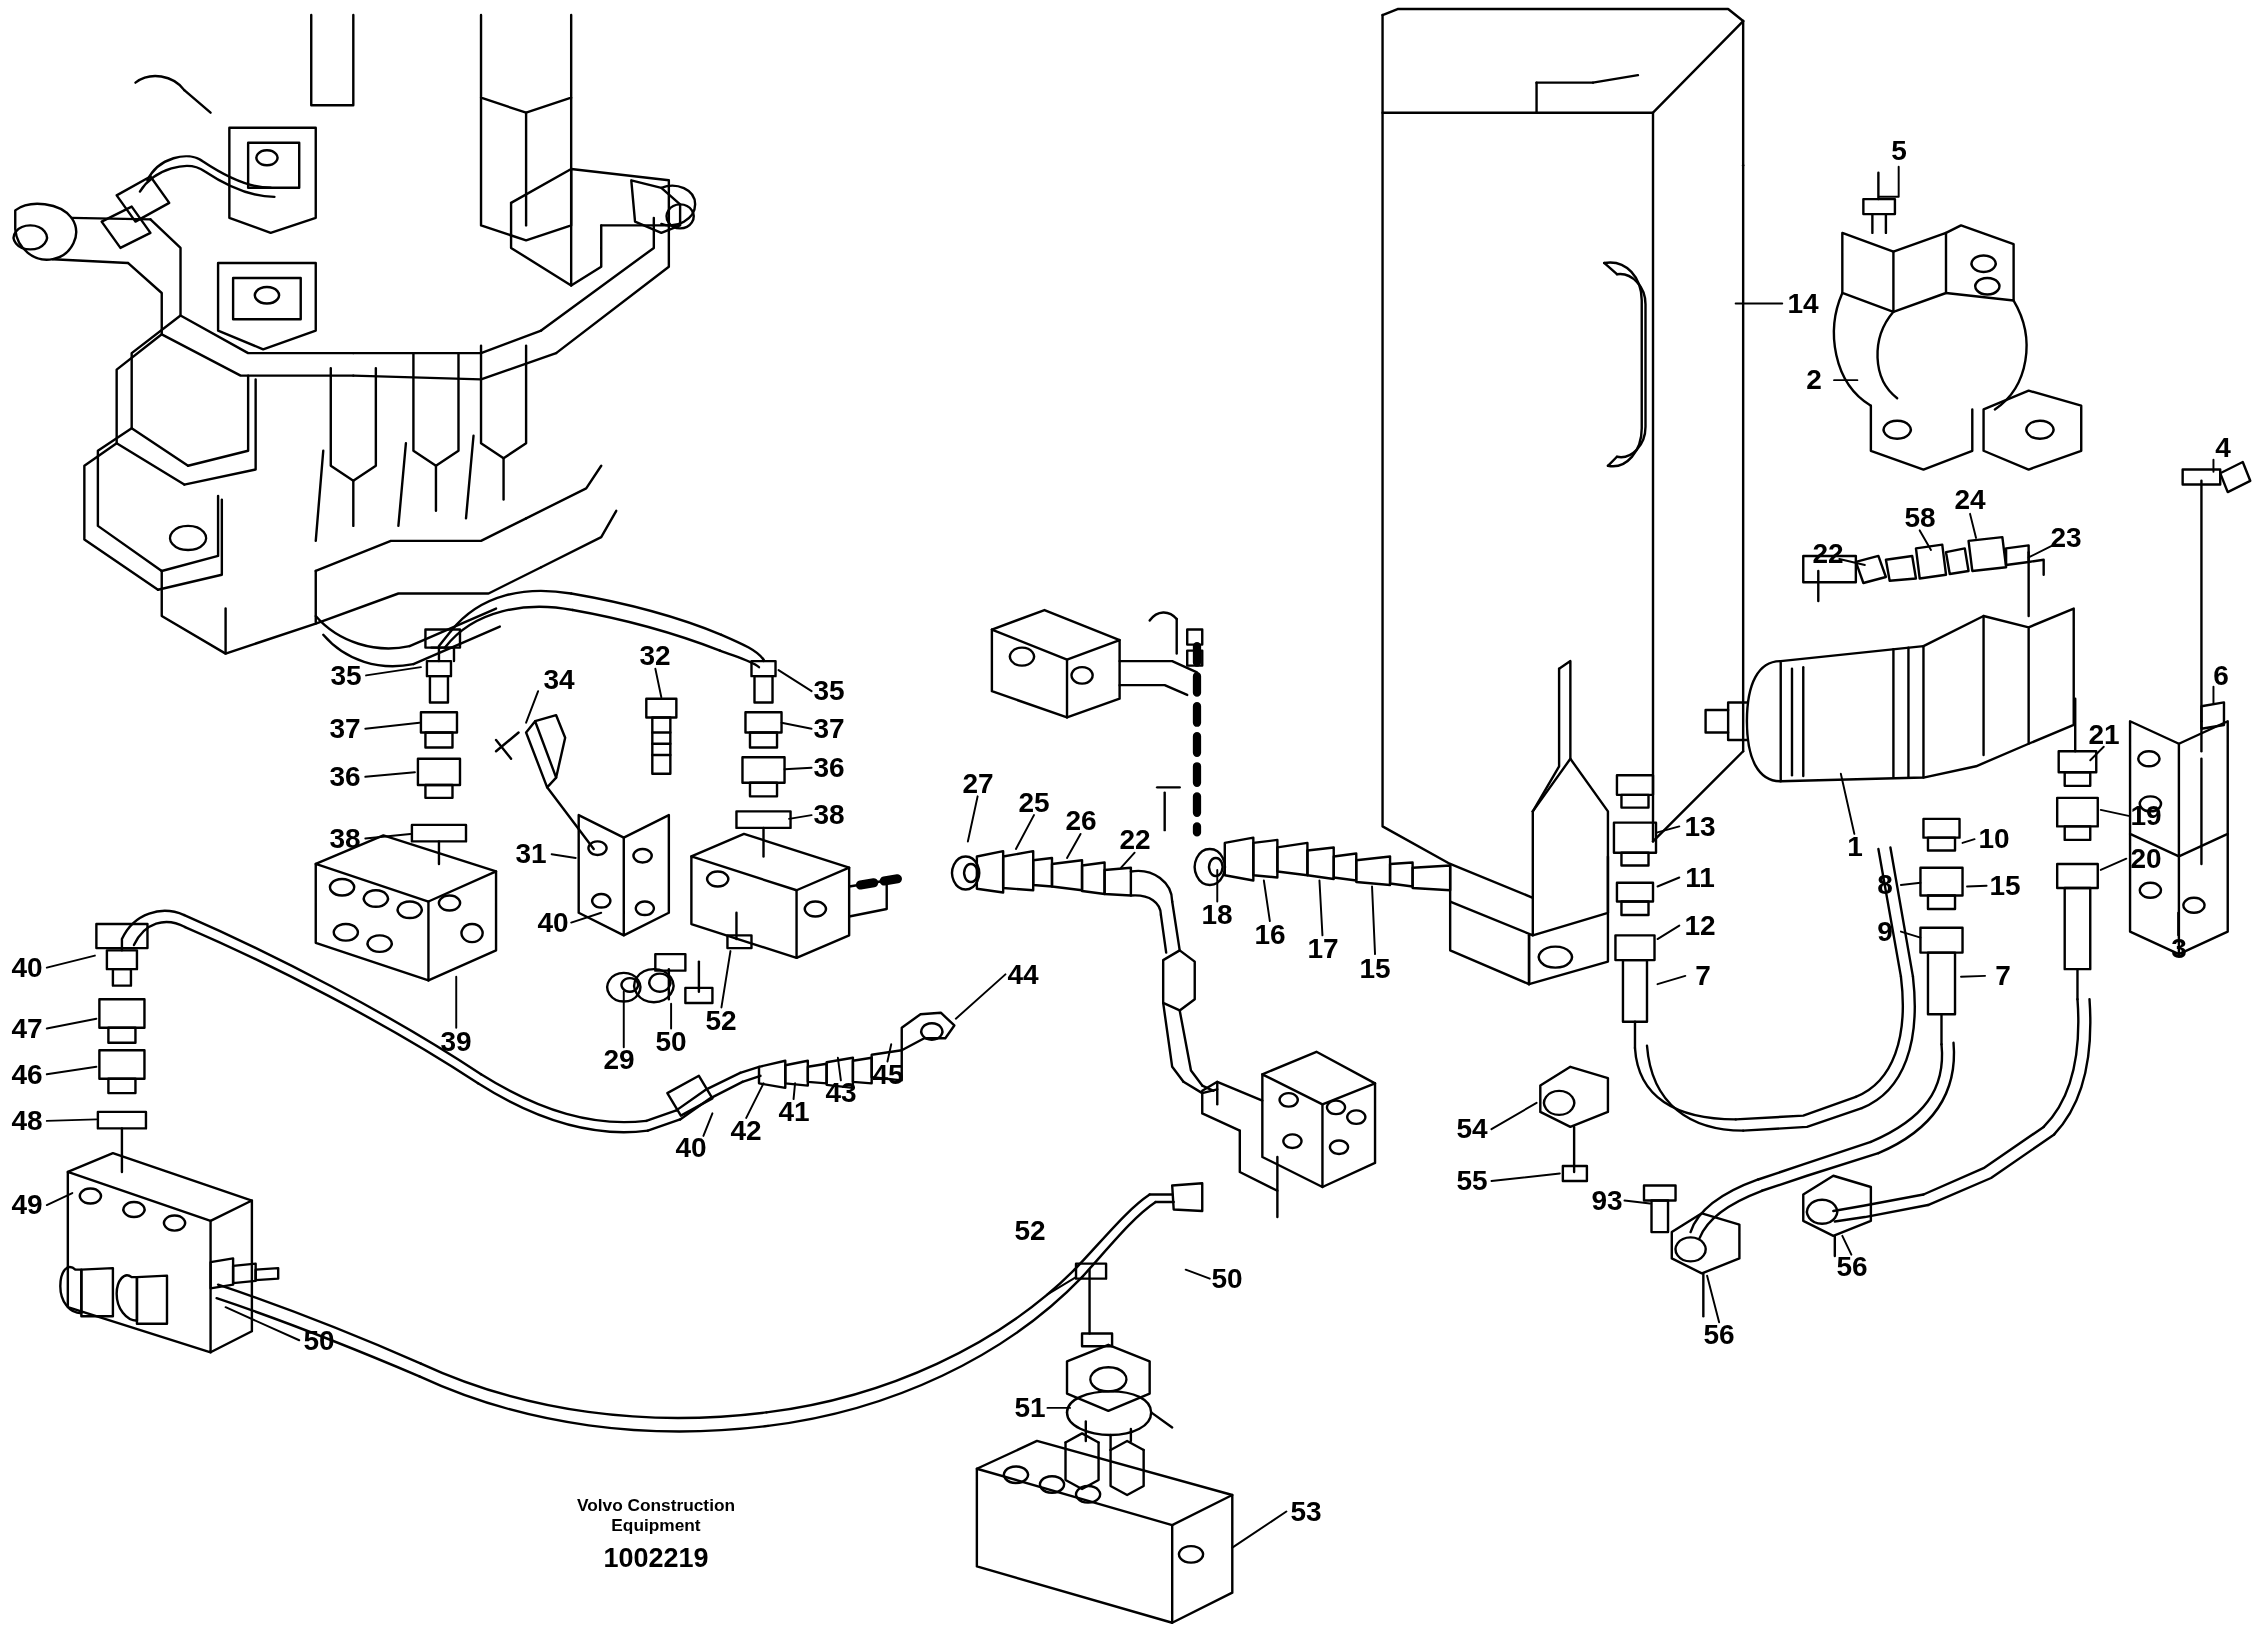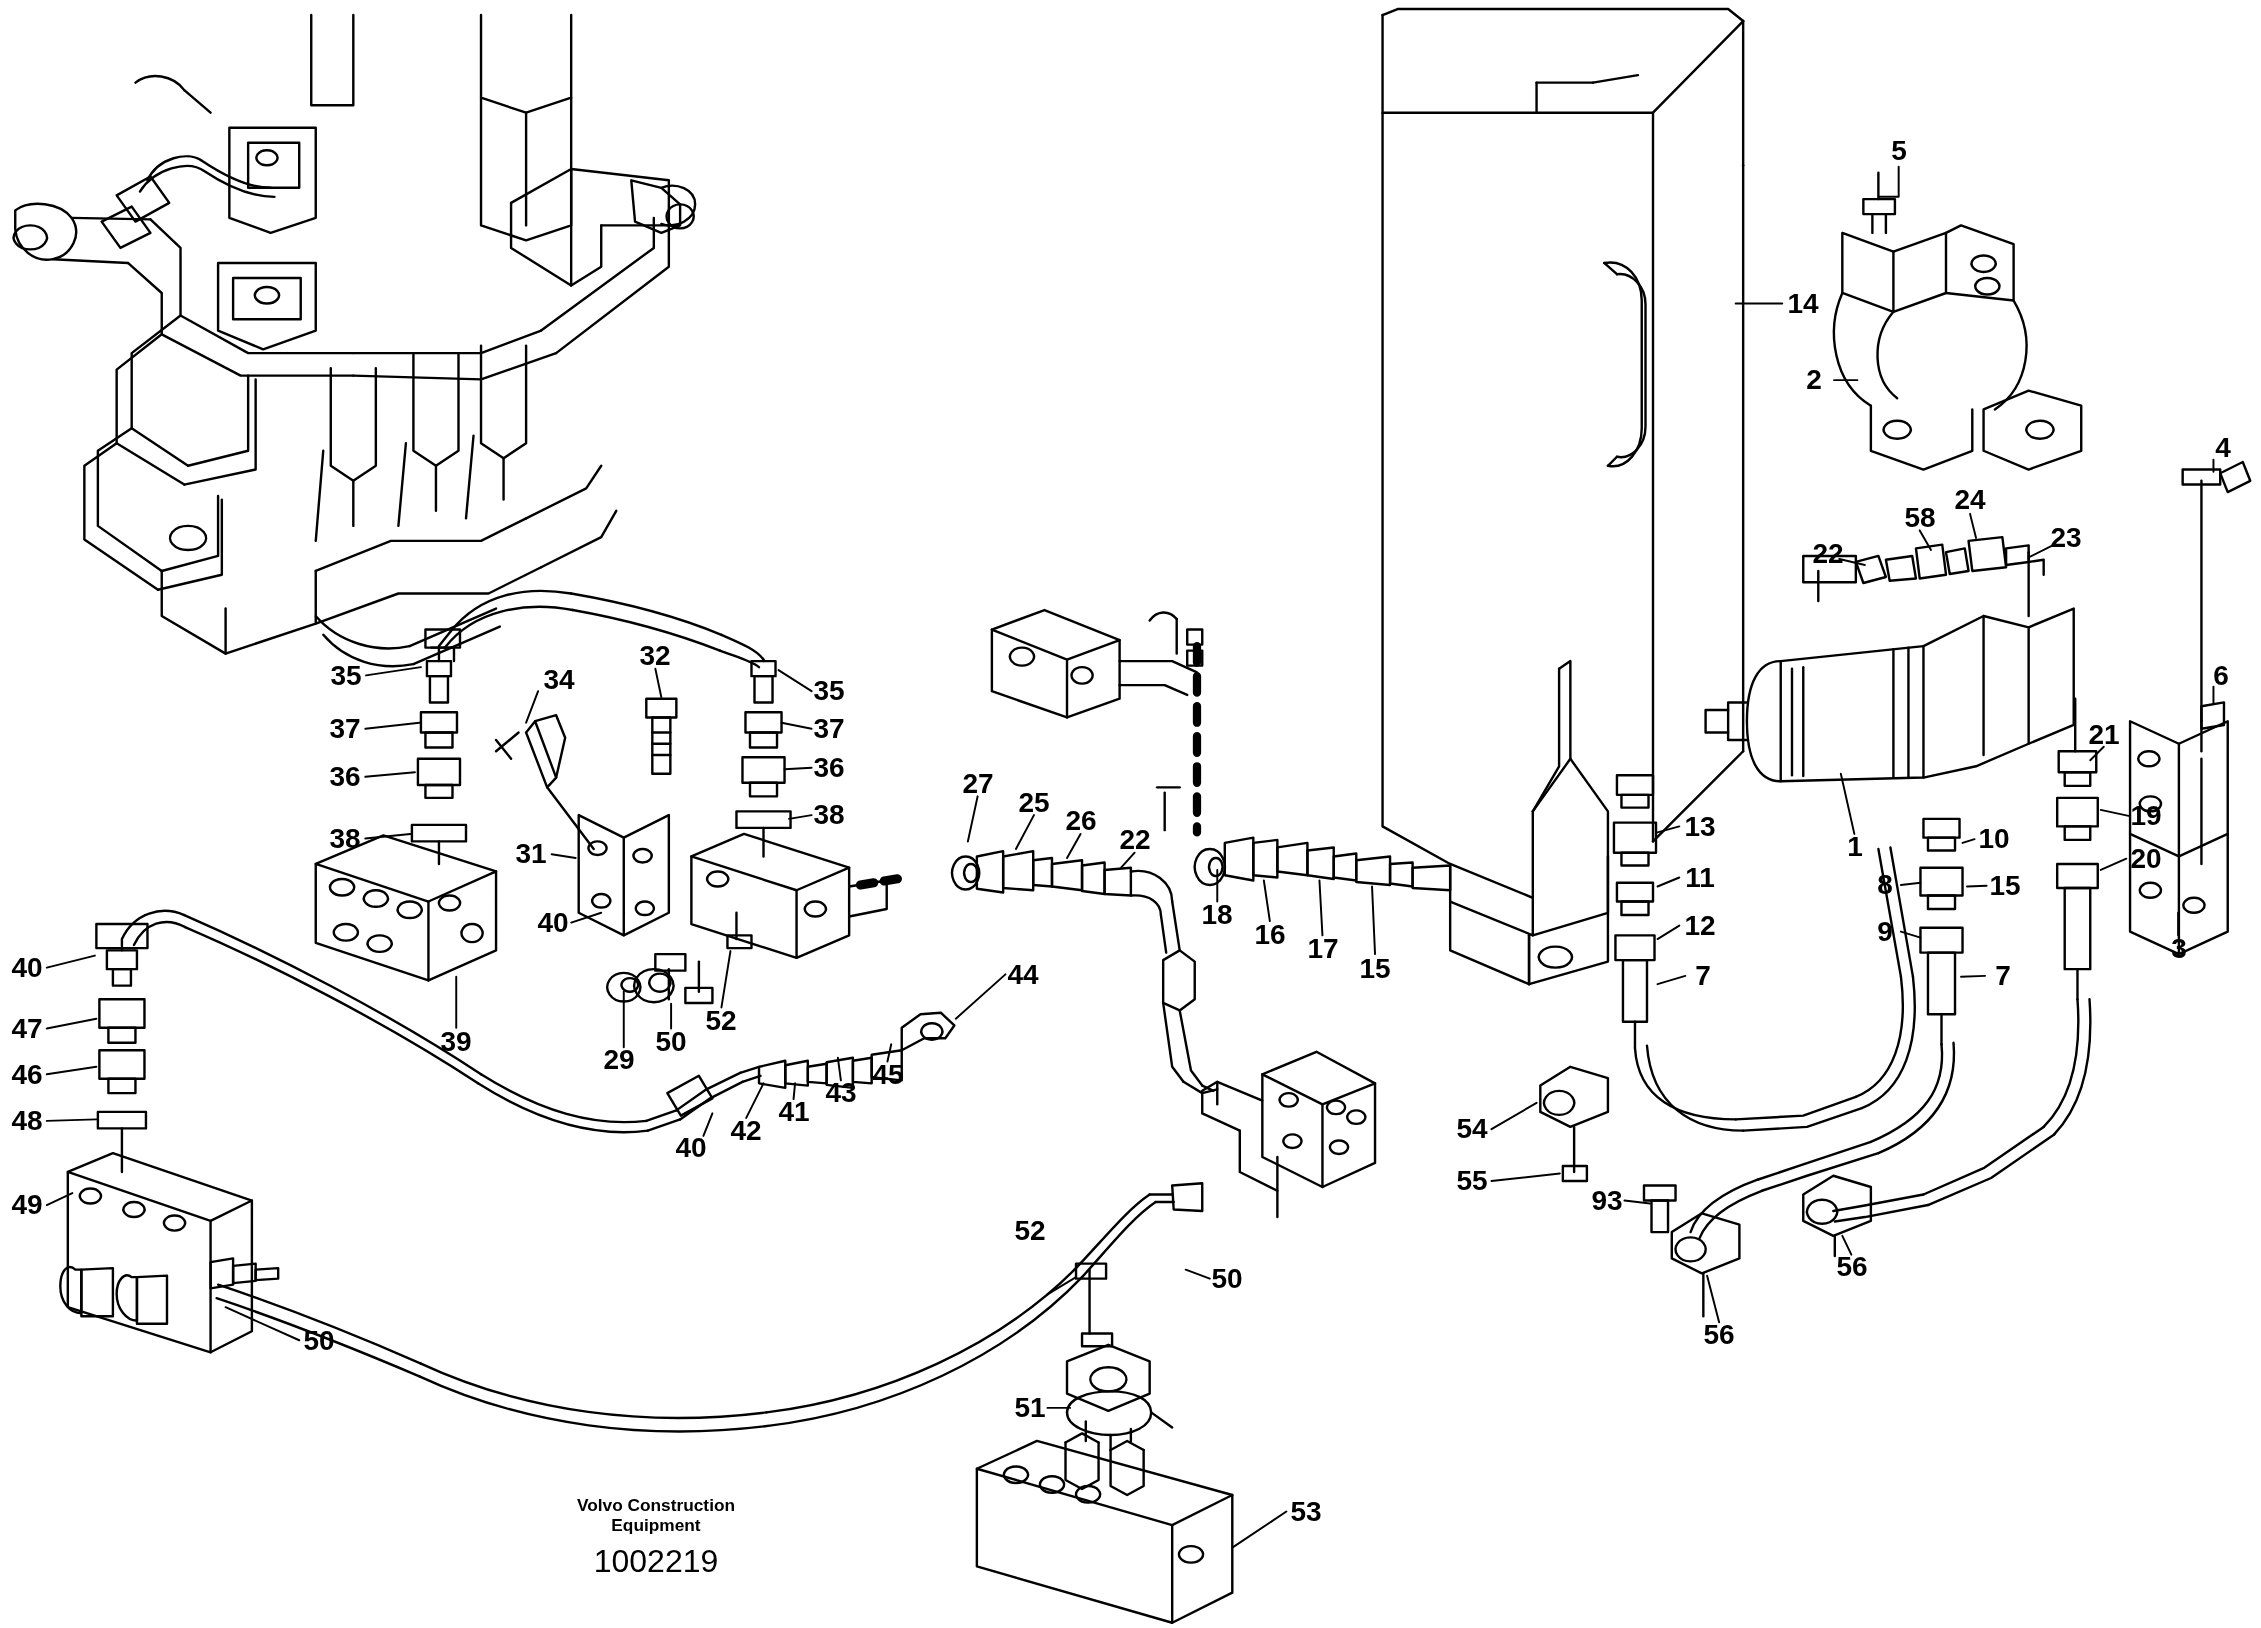--- a/index.html
+++ b/index.html
@@ -42,22 +42,22 @@
     transform: translate(-50%, 0);
   }
   .footer-brand {
     font-family: "Liberation Sans", sans-serif;
     font-weight: bold;
     font-size: 17.3px;
     line-height: 1.18;
   }
   .footer-number {
     font-family: "Liberation Sans", sans-serif;
-    font-weight: normal;
-    font-size: 32px;
+    font-weight: bold;
+    font-size: 27px;
     margin-top: 7.5px;
   }
 </style>
 </head>
 <body>
 
 <div id="sheet">
 
   <svg id="art" viewBox="0 0 3009 2167" xmlns="http://www.w3.org/2000/svg">
     <g fill="none" stroke="#000000" stroke-width="3.2" stroke-linecap="round" stroke-linejoin="round">

